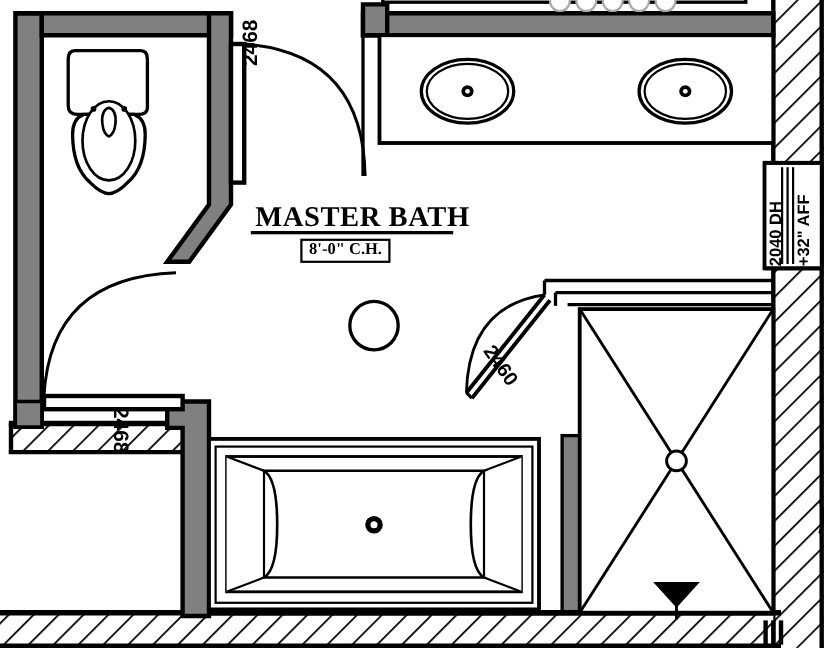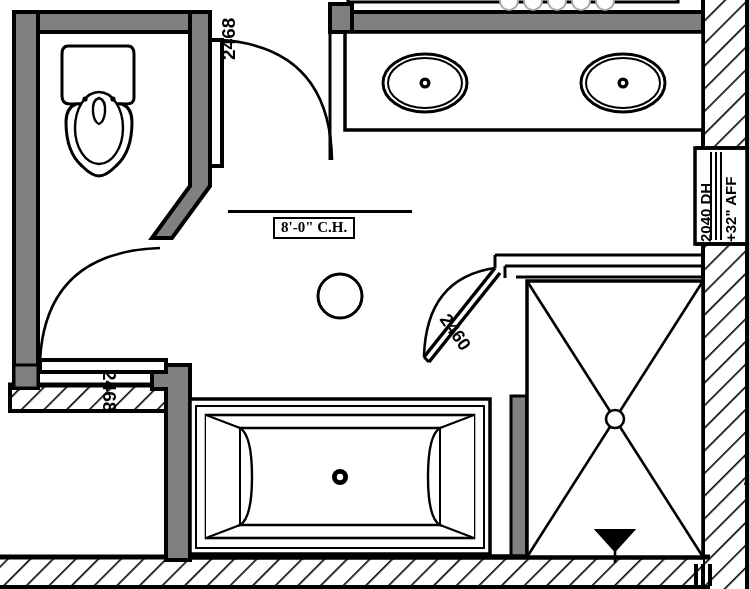--- a/index.html
+++ b/index.html
@@ -263,20 +263,21 @@
 
     <g>
       <path d="M745,455 Q752,470 745,485" fill="none" stroke="#000000" stroke-width="2.4"></path>
       <rect x="694" y="564" width="4" height="22" fill="#000"></rect>
       <rect x="701" y="564" width="4" height="22" fill="#000"></rect>
       <rect x="708" y="564" width="4" height="22" fill="#000"></rect>
     </g>
 
   </svg>
 
+  <div class="lbl" id="room-title">MASTER BATH</div>
   <div id="room-title-underline"></div>
 
   <div id="ceiling-height-box">8'-0" C.H.</div>
 
   <div class="lbl door-tag" id="door-tag-top">2468</div>
 
   <div class="lbl door-tag" id="door-tag-left">2468</div>
 
   <div class="lbl door-tag" id="door-tag-shower">2460</div>
 

